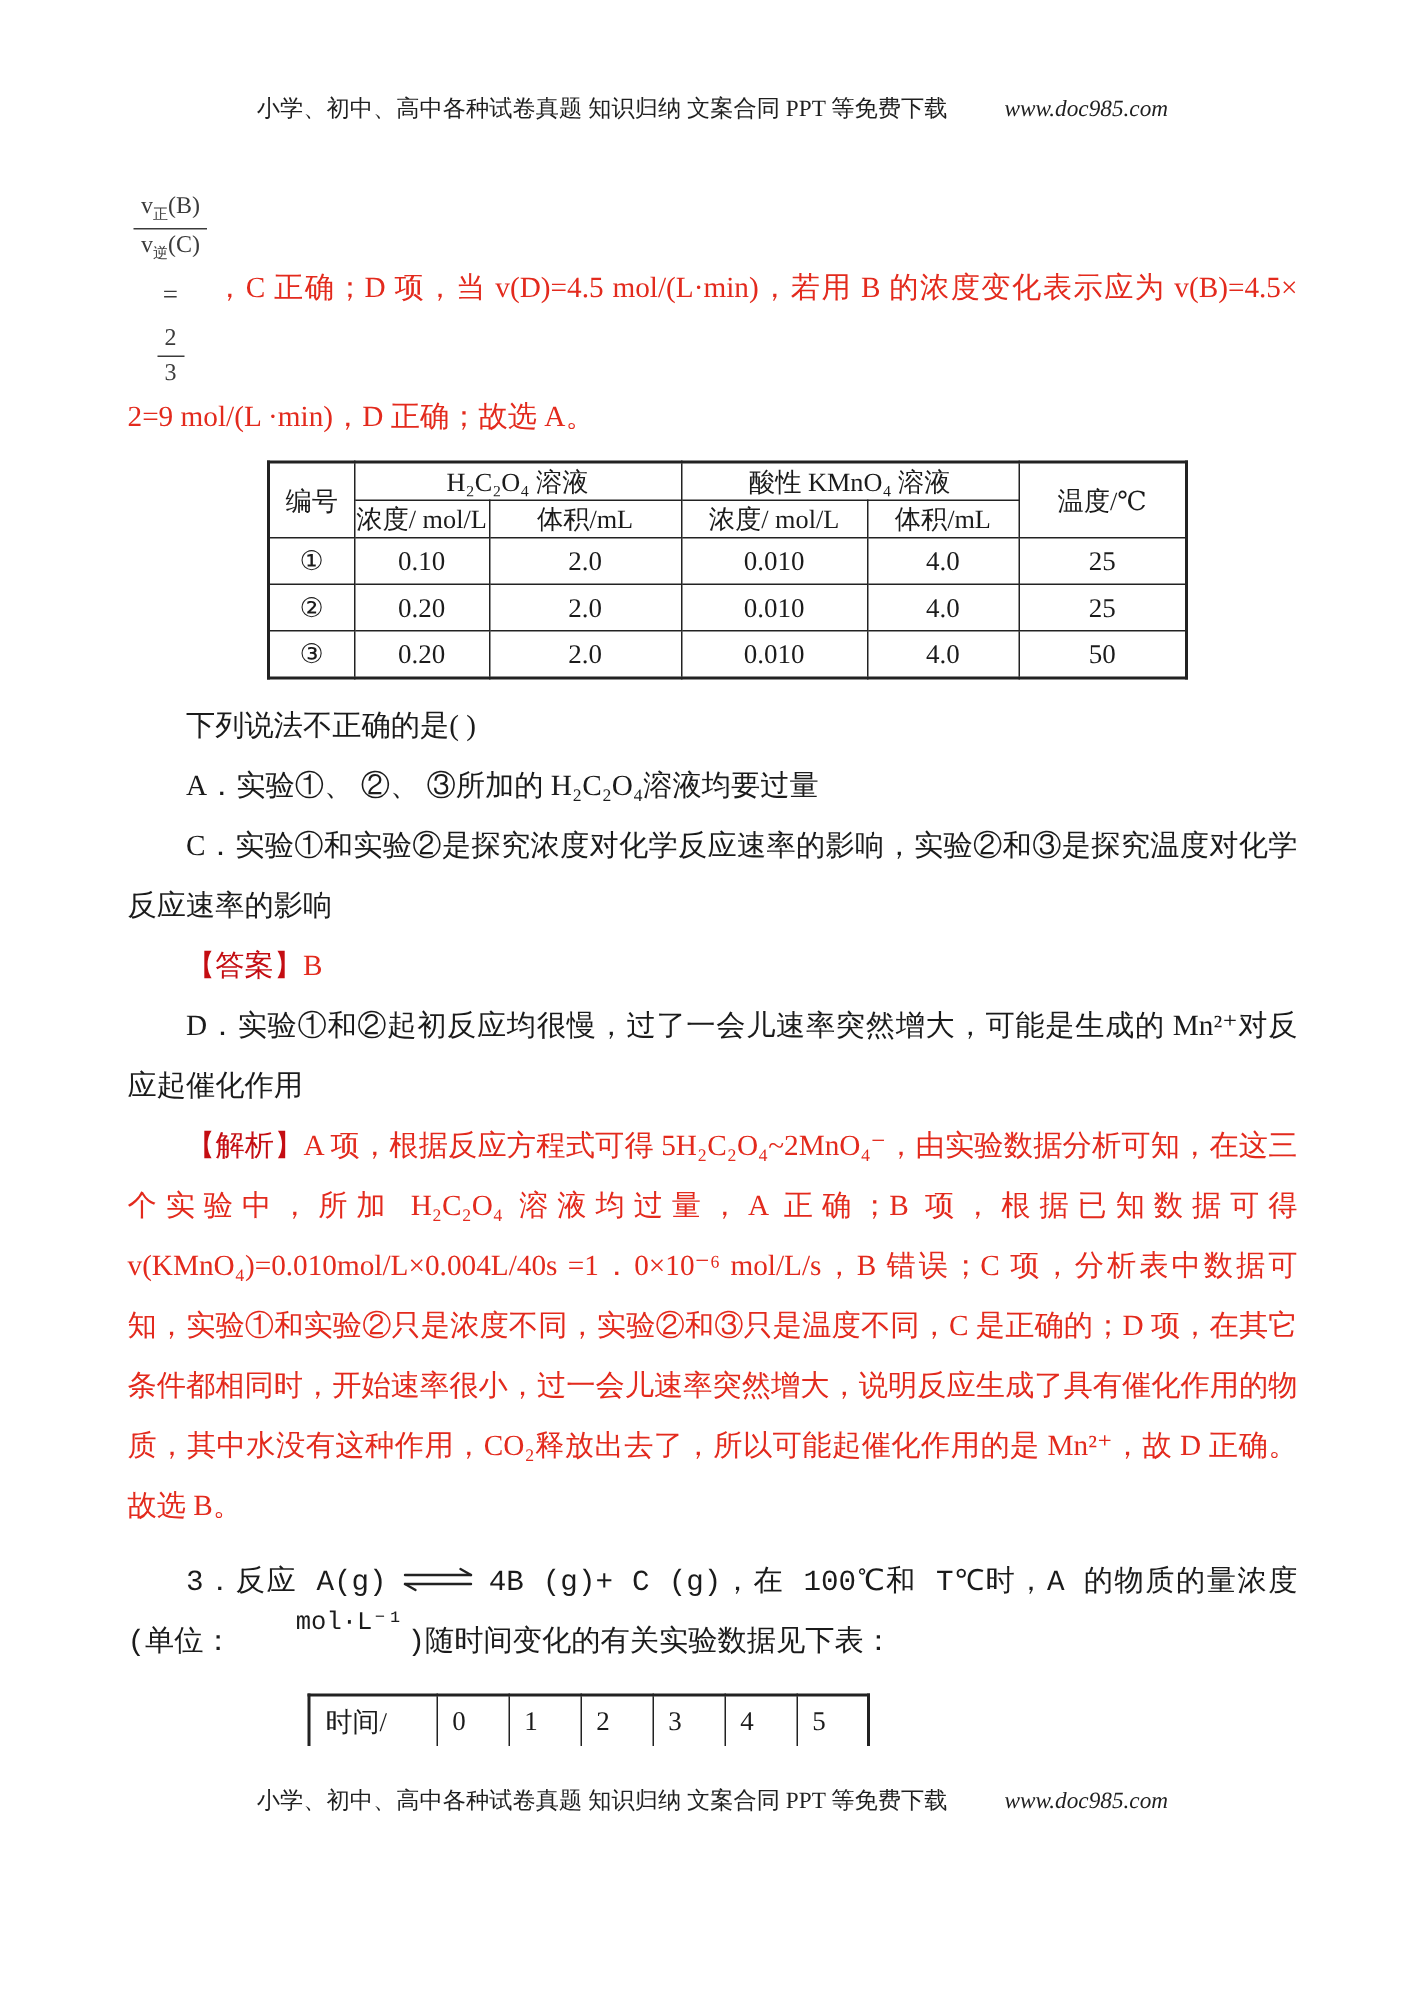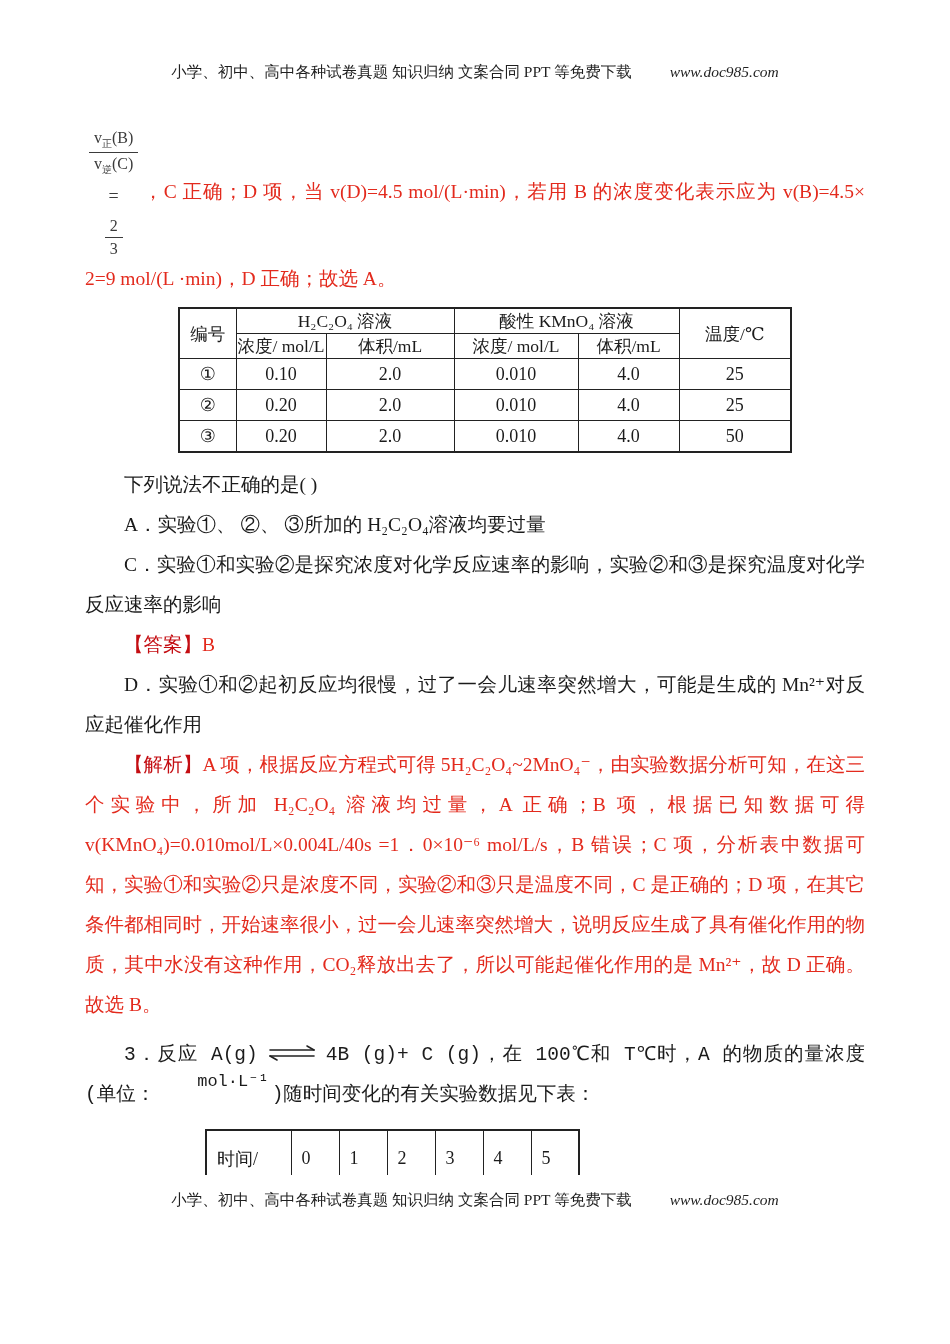--- a/index.html
+++ b/index.html
@@ -50,21 +50,21 @@
   .exp-table{border:2px solid #222;}
   .exp-table tr.hrow td{height:23px;font-size:17.5px;}
   .exp-table tr.drow td{height:30px;}
 
   
   .mini-table{
     border-collapse:collapse;table-layout:fixed;width:373px;margin:14px 0 0 120px;
     font-size:18px;border:2px solid #222;border-bottom:none;
   }
   .mini-table td{
-    border:1px solid #222;border-bottom:none;text-align:left;padding:11px 0 0 10px;height:33px;vertical-align:middle;margin-left:40px;
+    border:1px solid #222;border-bottom:none;text-align:left;padding:0 0 0 10px;height:33px;vertical-align:middle;margin-left:40px;
   }
 
   .eq-arrows{vertical-align:-2px;margin:0 9px;}
   .raised{display:inline-block;position:relative;top:-14px;font-size:17px;margin:0 3px;line-height:1;}
 </style>
 </head>
 <body>
 
 <div class="hdr header">
   <span class="site">小学、初中、高中各种试卷真题 知识归纳 文案合同 PPT 等免费下载</span><a class="url">www.doc985.com</a>

